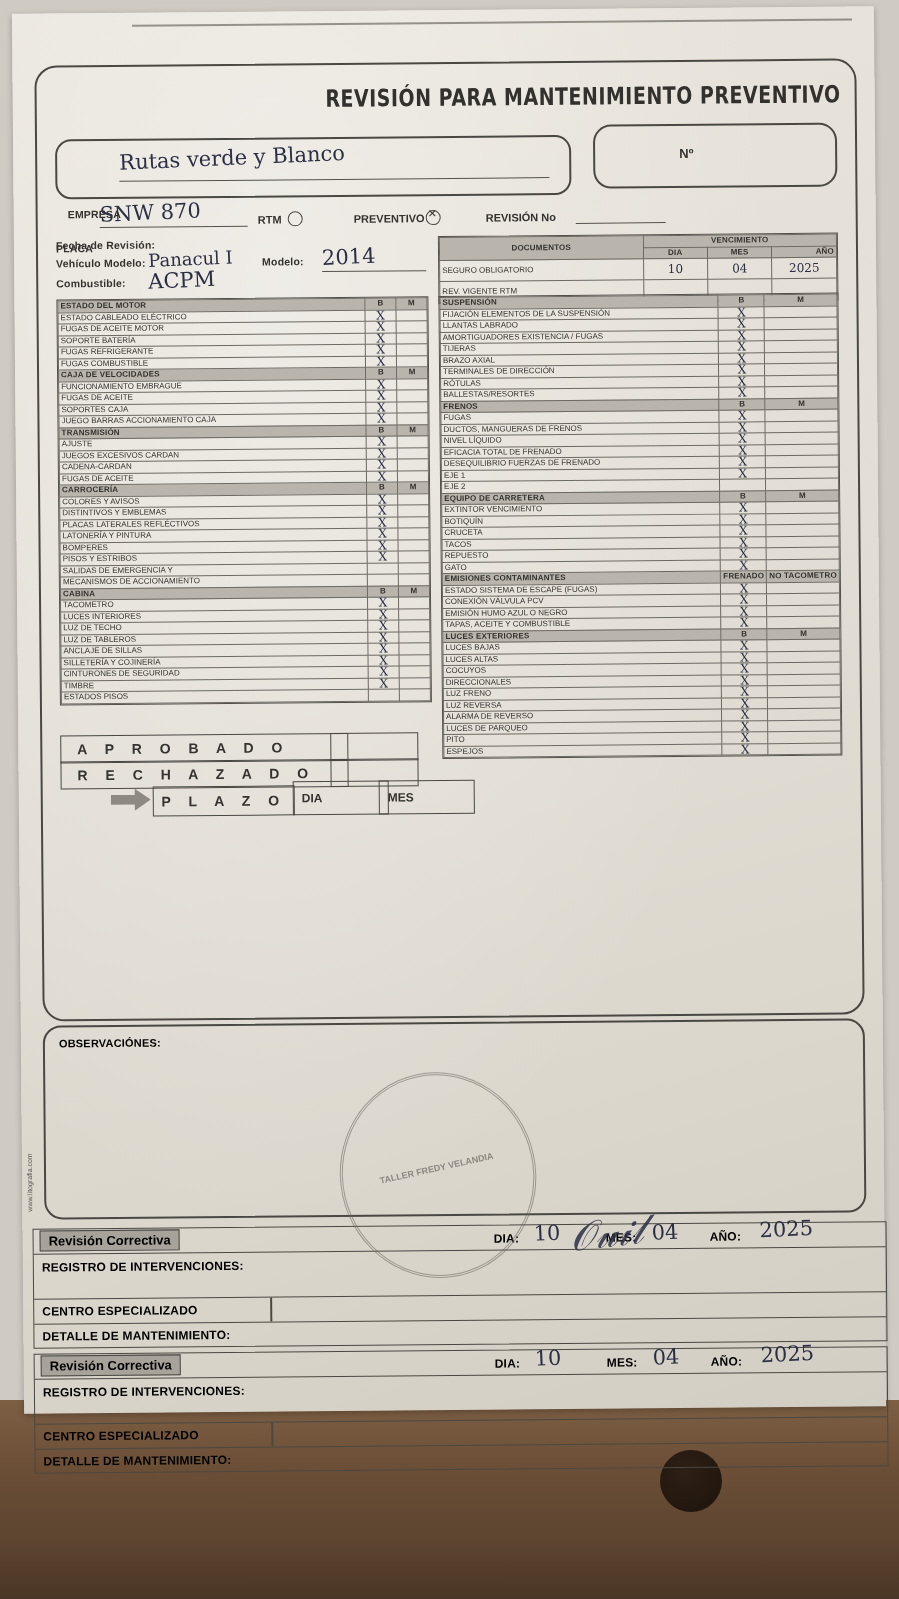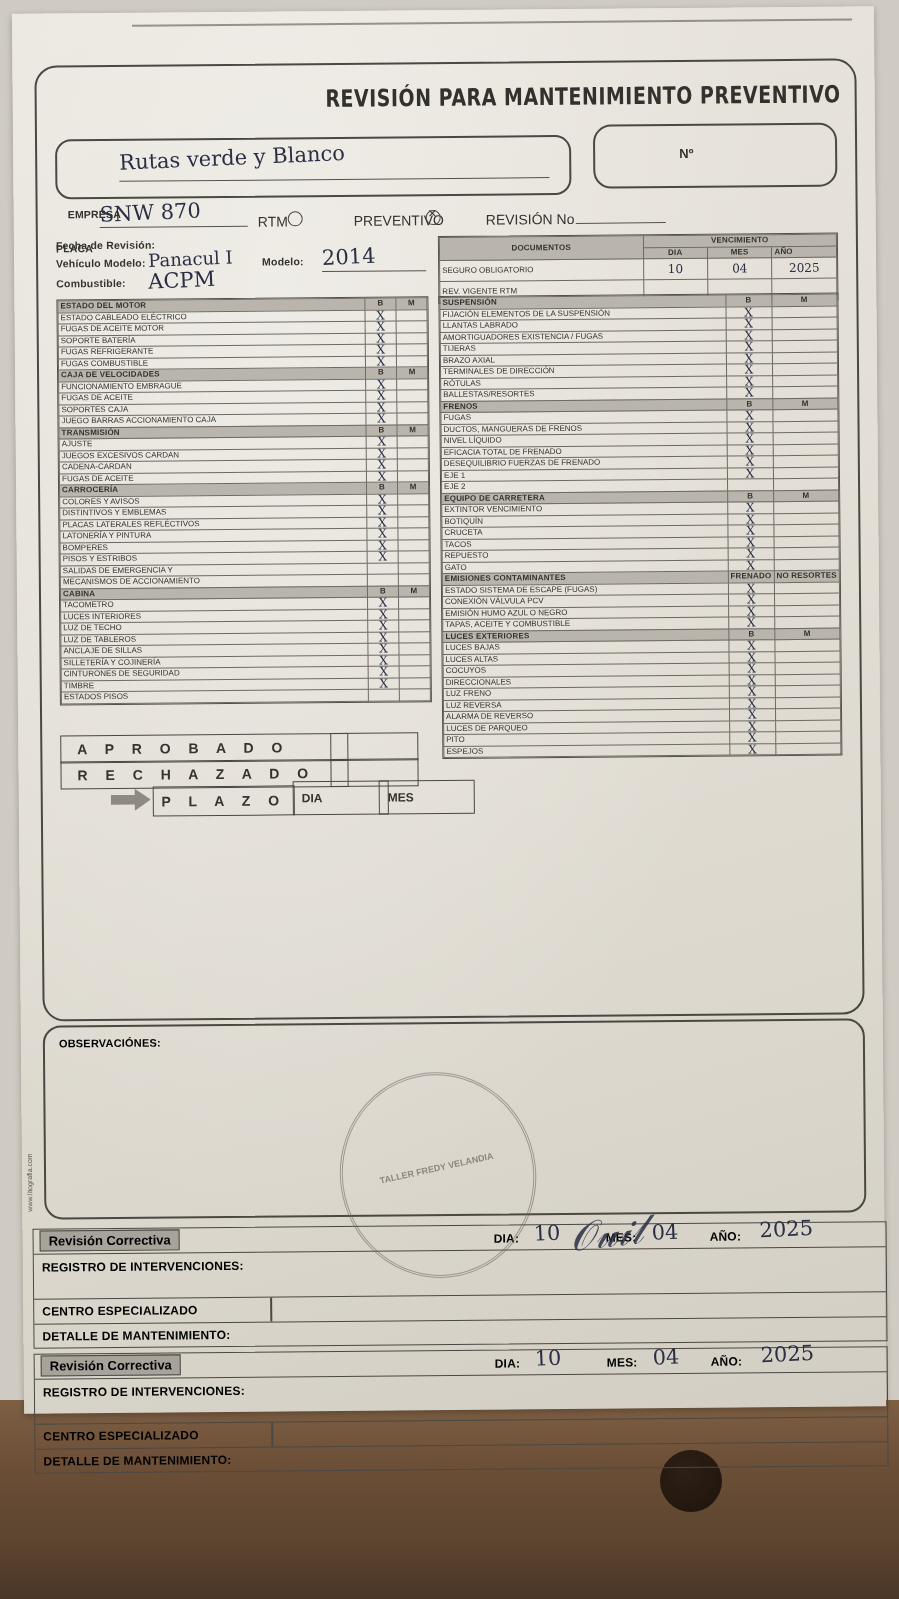--- a/index.html
+++ b/index.html
@@ -49,21 +49,21 @@
   }
   .empresa-box{
     position:absolute;left:18px;top:72px;width:512px;height:56px;
     border:2px solid #4a4843;border-radius:16px;
   }
   .no-box{
     position:absolute;left:556px;top:62px;width:240px;height:60px;
     border:2px solid #4a4843;border-radius:18px;
   }
   .lbl{font-size:10.5px;font-weight:bold;letter-spacing:.2px;}
-  .lbl-sm{font-size:14px;font-weight:normal;}
+  .lbl-sm{font-size:11px;font-weight:bold;}
   .hand{
     font-family:"DejaVu Serif",serif;
     color:#2b2f45;font-size:21px;
     transform:rotate(-2deg);
     white-space:nowrap;
   }
   .hand2{font-family:"DejaVu Serif",serif;color:#2b2f45;font-size:18px;}
   .rule{position:absolute;height:1px;background:#55524c;}
   .circ{
     display:inline-block;width:13px;height:13px;border:1.4px solid #4a4843;border-radius:50%;
@@ -163,21 +163,21 @@
     <div class="tbl" style="left:400px;top:172px;width:398px;">
       <table class="t" id="tbl-docs">
           <tbody>
             <tr>
               <td class="h" rowspan="2" style="width:200px;text-align:center;">DOCUMENTOS</td>
               <td class="h" colspan="3" style="text-align:center;">VENCIMIENTO</td>
             </tr>
             <tr>
               <td class="h c" style="width:60px;text-align:center;">DIA</td>
               <td class="h c" style="width:60px;text-align:center;">MES</td>
-              <td class="h c" style="width:60px;text-align:left;margin-top:46px;">AÑO</td>
+              <td class="h c" style="width:60px;text-align:right;margin-top:46px;">AÑO</td>
             </tr>
             <tr>
               <td>SEGURO OBLIGATORIO</td>
               <td class="mark" style="height:20px;">10</td>
               <td class="mark">04</td>
               <td class="mark">2025</td>
             </tr>
             <tr>
               <td>REV. VIGENTE RTM</td>
               <td class="mark" style="height:20px;"></td>
@@ -489,21 +489,21 @@
               <td class="mark c"></td>
             </tr>
             <tr>
               <td>GATO</td>
               <td class="mark c">X</td>
               <td class="mark c"></td>
             </tr>
             <tr>
               <td class="h">EMISIONES CONTAMINANTES</td>
               <td class="h c">FRENADO</td>
-              <td class="h c">NO RESORTES</td>
+              <td class="h c">NO TACOMETRO</td>
             </tr>
             <tr>
               <td>ESTADO SISTEMA DE ESCAPE (FUGAS)</td>
               <td class="mark c">X</td>
               <td class="mark c"></td>
             </tr>
             <tr>
               <td>CONEXIÓN VÁLVULA  PCV</td>
               <td class="mark c">X</td>
               <td class="mark c"></td>

